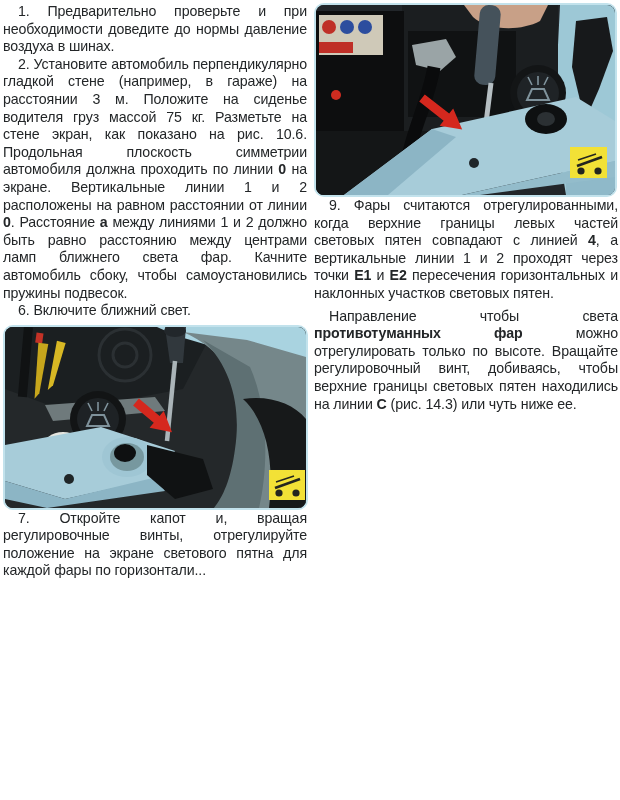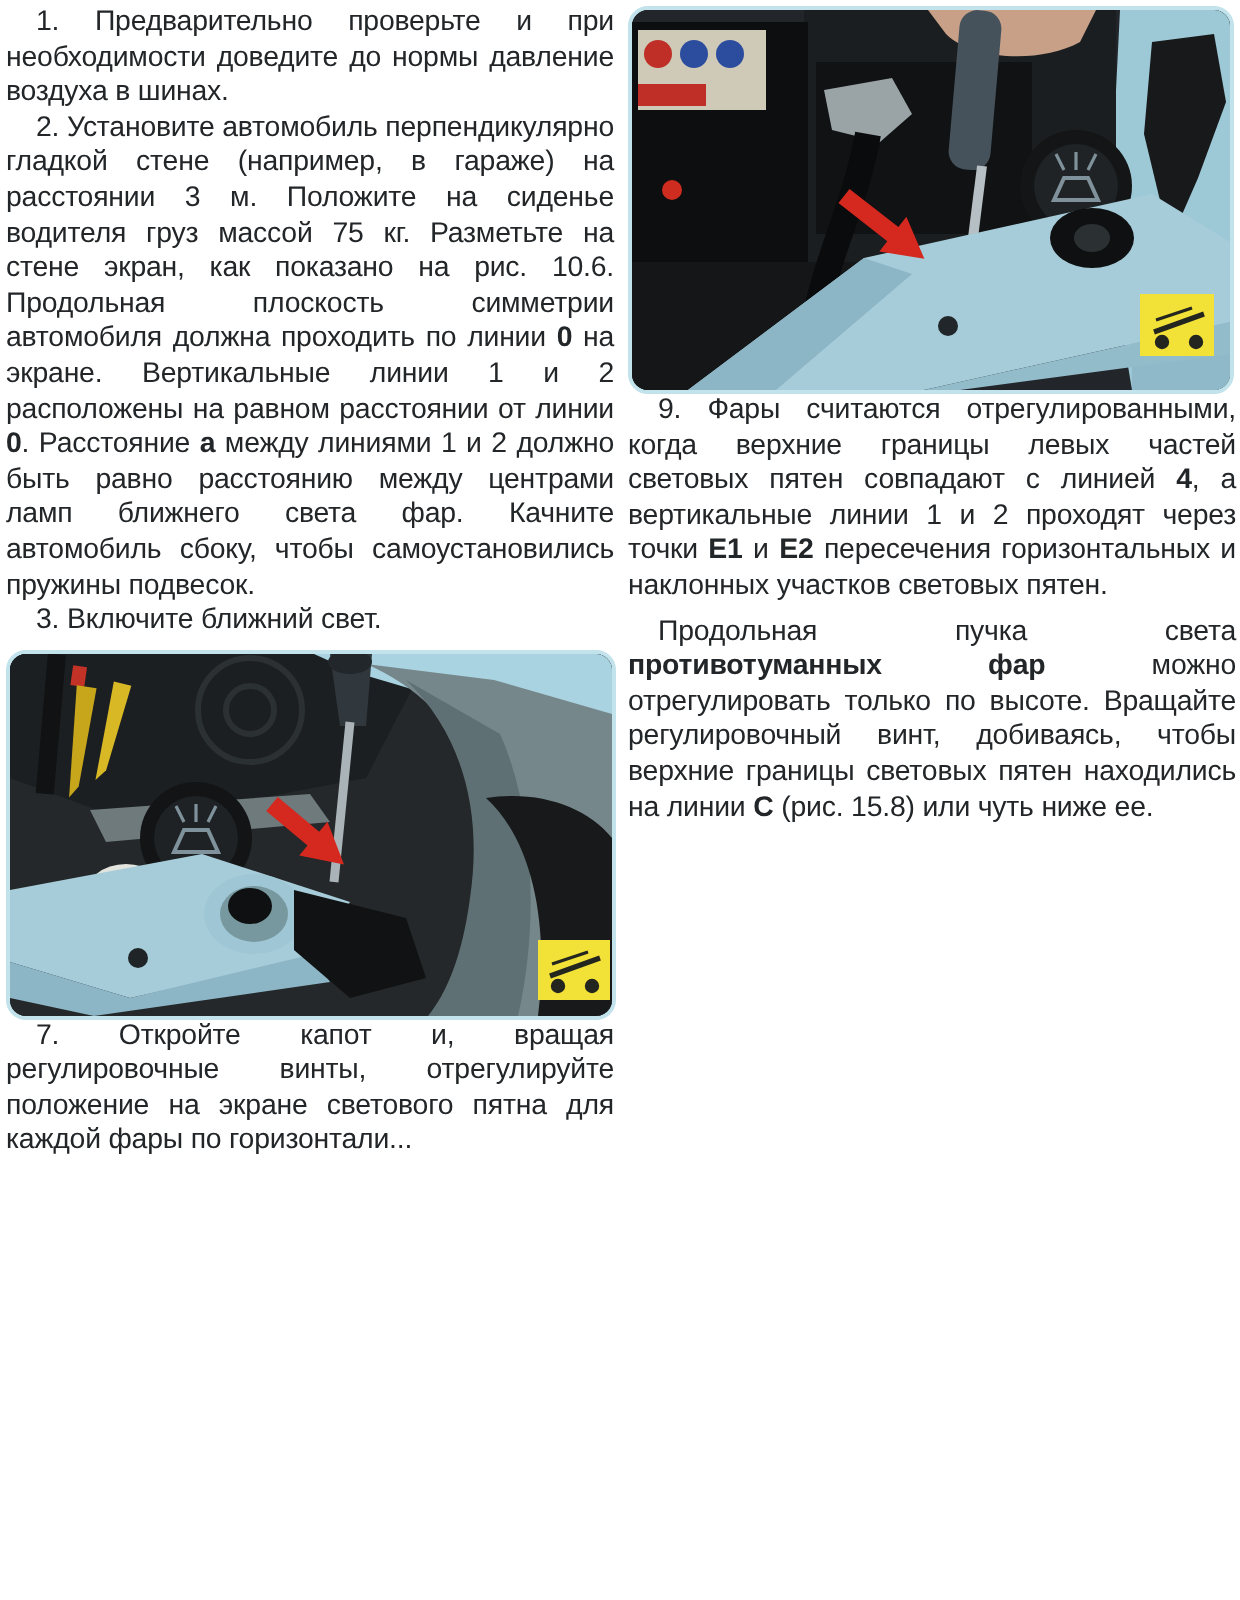--- a/index.html
+++ b/index.html
@@ -33,21 +33,21 @@
   .below-photo{margin-top:9px;}
 </style>
 </head>
 <body>
 
 <div class="page">
 
   <div class="col col-left">
     <p class="para"><span>1. Предварительно проверьте и при необходимости доведите до нормы давление воздуха в шинах.</span></p>
     <p class="para"><span>2. Установите автомобиль перпендикулярно гладкой стене (например, в гараже) на расстоянии 3 м. Положите на сиденье водителя груз массой 75 кг. Разметьте на стене экран, как показано на рис. 10.6. Продольная плоскость симметрии автомобиля должна проходить по линии </span><b>0</b><span> на экране. Вертикальные линии 1 и 2 расположены на равном расстоянии от линии </span><b>0</b><span>. Расстояние </span><b>а</b><span> между линиями 1 и 2 должно быть равно расстоянию между центрами ламп ближнего света фар. Качните автомобиль сбоку, чтобы самоустановились пружины подвесок.</span></p>
-    <p class="para"><span>3. Включите ближний свет.</span></p>
+    <p class="para"><span>6. Включите ближний свет.</span></p>
 
     <figure class="photo-bottom-wrap">
       <svg class="photo" width="301" height="181" viewBox="0 0 301 181">
         <rect width="301" height="181" fill="#24282a"></rect>
 
         <path d="M0,0 L210,0 L178,62 L60,84 L0,62 Z" fill="#1b1f21"></path>
         <circle cx="120" cy="28" r="26" fill="none" stroke="#2b3033" stroke-width="3"></circle>
         <circle cx="120" cy="28" r="12" fill="none" stroke="#2b3033" stroke-width="3"></circle>
 
         <path d="M152,0 L301,0 L301,38 L216,22 L172,9 Z" fill="#a9d3e0"></path>
@@ -177,16 +177,16 @@
             <line x1="261" y1="161" x2="286" y2="152" stroke-width="2.6"></line>
             <line x1="262" y1="155" x2="280" y2="149" stroke-width="1.5"></line>
             <circle cx="265" cy="166" r="3.6" fill="#23251f" stroke="none"></circle>
             <circle cx="282" cy="166" r="3.6" fill="#23251f" stroke="none"></circle>
           </g>
         </g>
       </svg>
     </figure>
 
     <p class="para"><span>9. Фары считаются отрегулированными, когда верхние границы левых частей световых пятен совпадают с линией </span><b>4</b><span>, а вертикальные линии 1 и 2 проходят через точки </span><b>Е1</b><span> и </span><b>Е2</b><span> пересечения горизонтальных и наклонных участков световых пятен.</span></p>
-    <p class="para fog-note"><span>Продольная пучка света </span><b>противотуманных фар</b><span> можно отрегулировать только по высоте. Вращайте регулировочный винт, добиваясь, чтобы верхние границы световых пятен находились на линии </span><b>С</b><span> (рис. 15.8) или чуть ниже ее.</span></p>
+    <p class="para fog-note"><span>Направление чтобы света </span><b>противотуманных фар</b><span> можно отрегулировать только по высоте. Вращайте регулировочный винт, добиваясь, чтобы верхние границы световых пятен находились на линии </span><b>С</b><span> (рис. 14.3) или чуть ниже ее.</span></p>
   </div>
 
 </div>
 
 </body></html>

